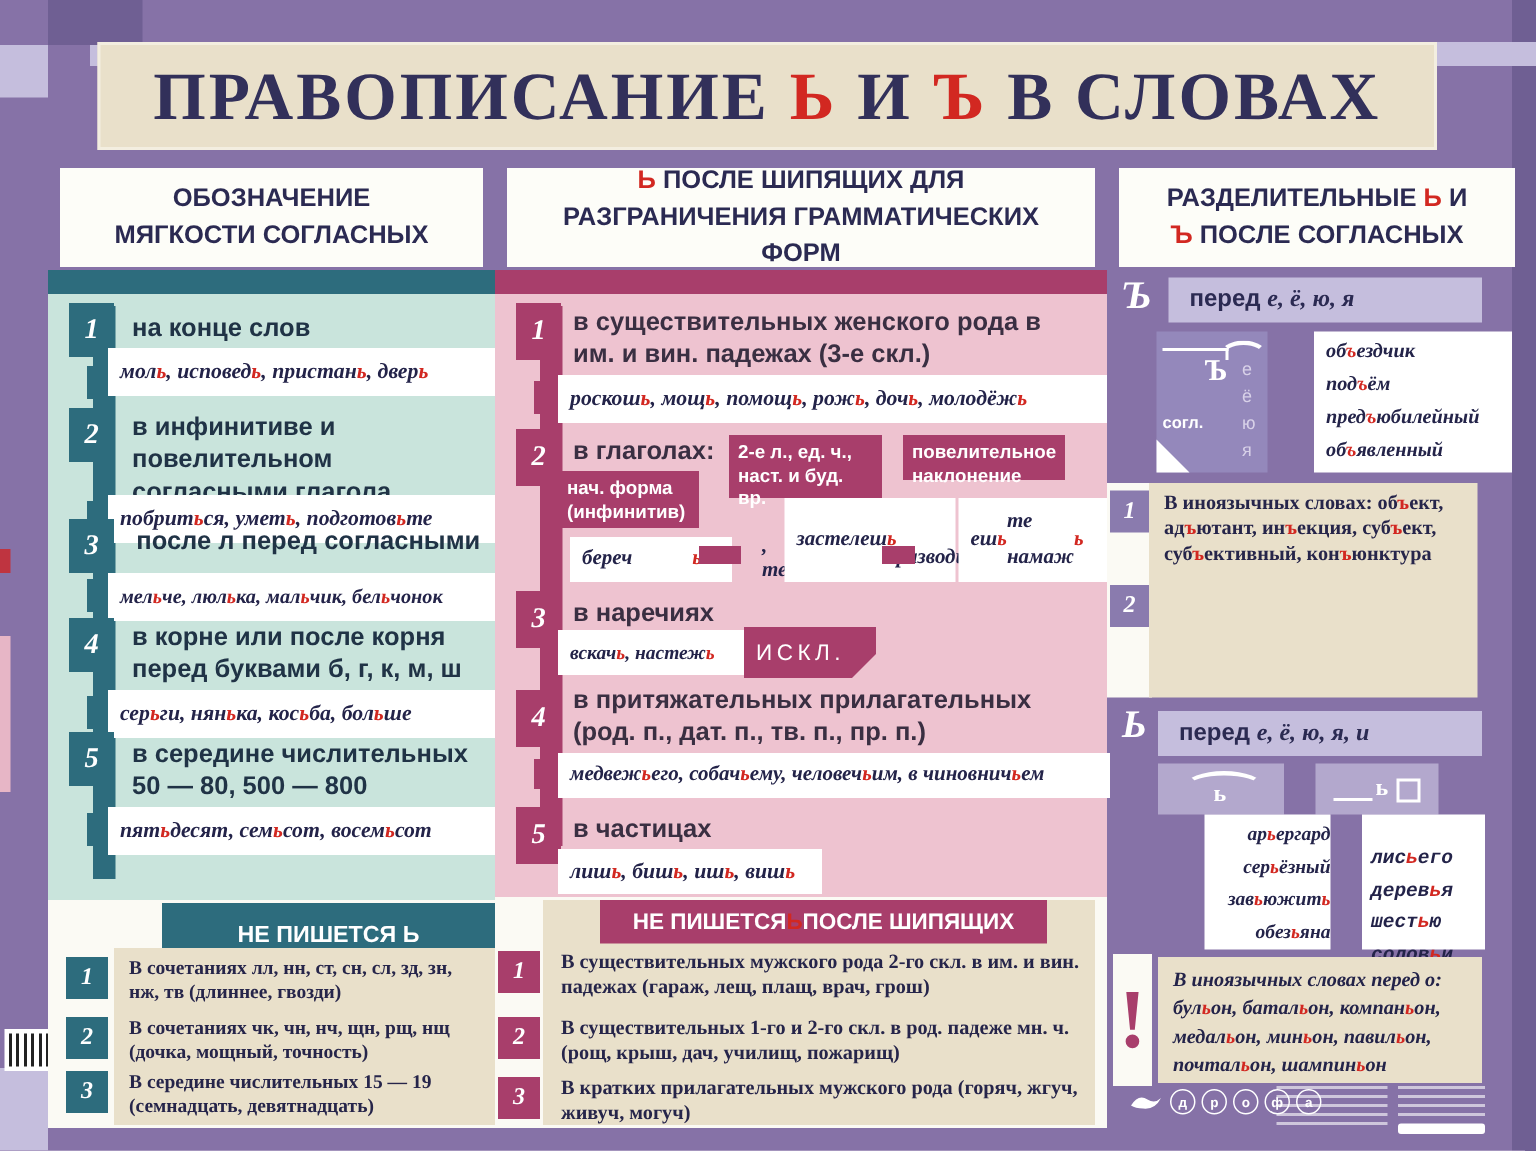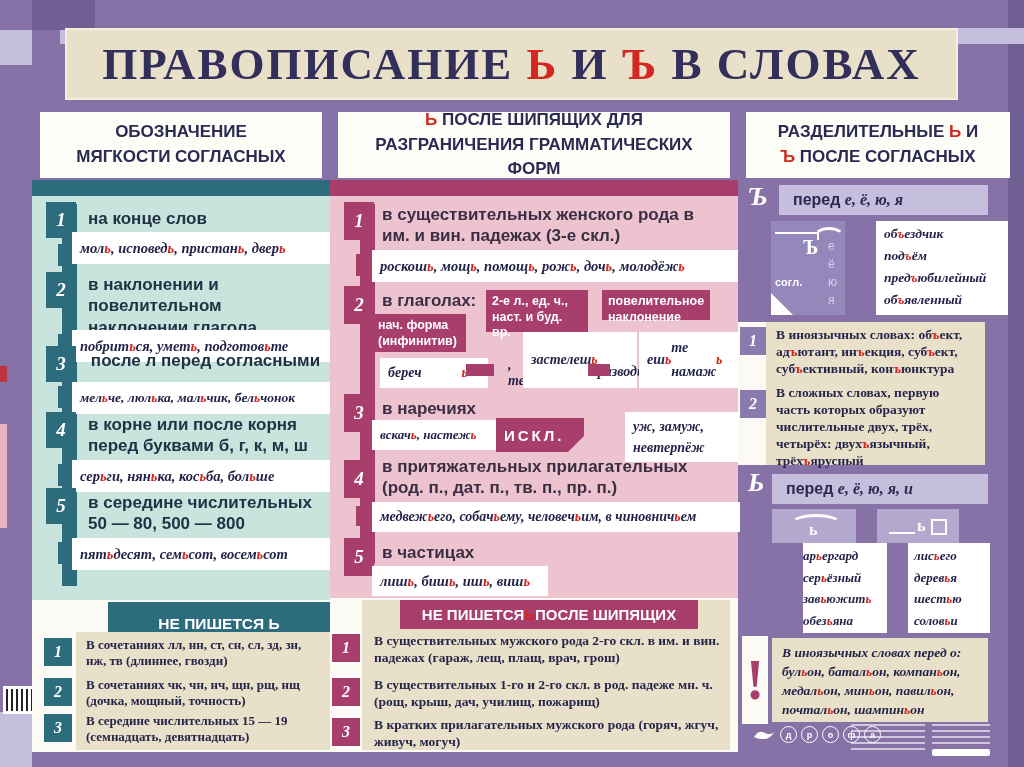--- a/index.html
+++ b/index.html
@@ -53,21 +53,21 @@
   <div class="abs teal" style="left:32px;top:180px;width:298px;height:16px;"></div>
   <div class="abs" style="left:32px;top:196px;width:298px;height:404px;background:#c9e4dc;"></div>
   <div class="abs teal" style="left:62px;top:204px;width:15px;height:382px;"></div>
 
   <div class="abs num teal" style="left:46px;top:202px;width:30px;height:36px;">1</div>
   <div class="abs rule" style="left:88px;top:208px;width:235px;">на конце слов</div>
   <div class="abs teal" style="left:58px;top:244px;width:14px;height:22px;"></div>
   <div class="abs exbox" style="left:72px;top:232px;width:248px;height:30px;">мол<span class="sign">ь</span>, исповед<span class="sign">ь</span>, пристан<span class="sign">ь</span>, двер<span class="sign">ь</span></div>
 
   <div class="abs num teal" style="left:46px;top:272px;width:30px;height:36px;">2</div>
-  <div class="abs rule" style="left:88px;top:274px;width:235px;">в наклонении и повелитель­ном наклонении глагола</div>
+  <div class="abs rule" style="left:88px;top:274px;width:235px;">в инфинитиве и повелитель­ном согласными глагола</div>
   <div class="abs teal" style="left:58px;top:334px;width:14px;height:22px;"></div>
   <div class="abs exbox" style="left:72px;top:330px;width:248px;height:30px;">побрит<span class="sign">ь</span>ся, умет<span class="sign">ь</span>, подготов<span class="sign">ь</span>те</div>
 
   <div class="abs num teal" style="left:46px;top:346px;width:30px;height:36px;">3</div>
   <div class="abs rule" style="left:88px;top:350px;width:235px;text-align:center;">после л перед согласными</div>
   <div class="abs teal" style="left:58px;top:386px;width:14px;height:22px;"></div>
   <div class="abs exbox" style="left:72px;top:382px;width:248px;height:30px;font-size:13.5px;">мел<span class="sign">ь</span>че, люл<span class="sign">ь</span>ка, мал<span class="sign">ь</span>чик, бел<span class="sign">ь</span>чонок</div>
 
   <div class="abs num teal" style="left:46px;top:412px;width:30px;height:36px;">4</div>
   <div class="abs rule" style="left:88px;top:414px;width:235px;">в корне или после корня перед буквами б, г, к, м, ш</div>
@@ -113,26 +113,24 @@
 разводиш<span class="sign">ь</span></div>
   <div class="abs magenta" style="left:588px;top:364px;width:22px;height:12px;"></div>
 
   <div class="abs sublabel" style="left:602px;top:290px;width:108px;height:30px;box-sizing:border-box;">повелительное наклонение</div>
   <div class="abs exbox pre" style="left:608px;top:332px;width:100px;height:54px;font-size:14px;line-height:24px;">еш<span class="sign">ь</span>те
 намаж<span class="sign">ь</span></div>
 
   <div class="abs num magenta" style="left:344px;top:394px;width:30px;height:38px;">3</div>
   <div class="abs rule rule-m" style="left:382px;top:398px;width:200px;">в наречиях</div>
   <div class="abs exbox" style="left:372px;top:420px;width:124px;height:28px;font-size:13px;">вскач<span class="sign">ь</span>, настеж<span class="sign">ь</span></div>
-  <div class="abs magenta" style="left:496px;top:418px;width:88px;height:34px;color:#fff;font-weight:bold;font-size:15px;letter-spacing:3px;display:flex;align-items:center;padding-left:8px;box-sizing:border-box;">
+  <div class="abs magenta" style="left:496px;top:418px;width:88px;height:34px;color:#fff;font-weight:normal;font-size:15px;letter-spacing:3px;display:flex;align-items:center;padding-left:8px;box-sizing:border-box;">
     <span>ИСКЛ.</span>
     <div style="position:absolute;right:0;bottom:0;width:0;height:0;border-left:16px solid transparent;border-bottom:16px solid #eec3d0;"></div>
   </div>
-  <div class="abs exbox pre" style="left:594px;top:412px;width:130px;height:48px;font-size:14px;line-height:21px;">уж, замуж,
-невтерпёж</div>
 
   <div class="abs num magenta" style="left:344px;top:460px;width:30px;height:38px;">4</div>
   <div class="abs rule rule-m" style="left:382px;top:456px;width:345px;">в притяжательных прилагательных (род. п., дат. п., тв. п., пр. п.)</div>
   <div class="abs magenta" style="left:356px;top:506px;width:14px;height:20px;"></div>
   <div class="abs exbox" style="left:372px;top:502px;width:352px;height:28px;font-size:14px;">медвеж<span class="sign">ь</span>его, собач<span class="sign">ь</span>ему, человеч<span class="sign">ь</span>им, в чиновнич<span class="sign">ь</span>ем</div>
 
   <div class="abs num magenta" style="left:344px;top:538px;width:30px;height:38px;">5</div>
   <div class="abs rule rule-m" style="left:382px;top:542px;width:200px;">в частицах</div>
   <div class="abs exbox" style="left:372px;top:566px;width:160px;height:28px;">лиш<span class="sign">ь</span>, биш<span class="sign">ь</span>, иш<span class="sign">ь</span>, виш<span class="sign">ь</span></div>
 
@@ -169,41 +167,40 @@
   <div class="abs pre serifit" style="left:845px;top:221px;width:132px;height:94px;background:#fff;font-size:13.5px;line-height:22px;padding:2px 8px;box-sizing:border-box;">об<span class="sign">ъ</span>ездчик
 под<span class="sign">ъ</span>ём
 пред<span class="sign">ъ</span>юбилейный
 об<span class="sign">ъ</span>явленный</div>
 
   <div class="abs whiteback" style="left:738px;top:322px;width:30px;height:143px;"></div>
   <div class="abs beige" style="left:766px;top:322px;width:219px;height:143px;"></div>
   <div class="abs num ppl" style="left:740px;top:327px;width:26px;height:28px;font-size:16px;">1</div>
   <div class="abs bitem" style="left:776px;top:327px;width:200px;font-size:13.5px;">В иноязычных словах: об<span class="sign">ъ</span>ект, ад<span class="sign">ъ</span>ютант, ин<span class="sign">ъ</span>екция, суб<span class="sign">ъ</span>ект, суб<span class="sign">ъ</span>ективный, кон<span class="sign">ъ</span>юнктура</div>
   <div class="abs num ppl" style="left:740px;top:390px;width:26px;height:28px;font-size:16px;">2</div>
-  <div class="abs bitem" style="left:776px;top:385px;width:200px;font-size:13.5px;">В сложных словах, первую часть которых образуют числительные двух, трёх, четырёх: двух<span class="sign">ъ</span>язычный, трёх<span class="sign">ъ</span>ярусный</div>
 
   <div class="abs" style="left:748px;top:468px;font-family:'Liberation Serif','DejaVu Serif',serif;font-style:italic;font-weight:bold;font-size:26px;color:#fff;">Ь</div>
   <div class="abs lav strip" style="left:772px;top:474px;width:216px;height:30px;box-sizing:border-box;">
     <span>перед</span>&nbsp;
     <span class="serifit" style="color:#2b2a52;">е, ё, ю, я, и</span>
   </div>
   <div class="abs" style="left:772px;top:509px;width:84px;height:34px;background:#b3a8cd;">
     <div style="position:absolute;left:18px;top:5px;width:46px;height:14px;border:3px solid transparent;border-top:3px solid #fff;border-radius:50%;"></div>
     <div class="diagtxt" style="position:absolute;left:37px;top:12px;font-family:'Liberation Serif','DejaVu Serif',serif;font-size:16px;">ь</div>
   </div>
   <div class="abs" style="left:877px;top:509px;width:82px;height:34px;background:#b3a8cd;">
     <div style="position:absolute;left:12px;top:23px;width:26px;height:2px;background:#fff;"></div>
     <div class="diagtxt" style="position:absolute;left:40px;top:8px;font-family:'Liberation Serif','DejaVu Serif',serif;font-size:16px;">ь</div>
     <div style="position:absolute;left:54px;top:10px;width:12px;height:12px;border:2px solid #fff;"></div>
   </div>
-  <div class="abs pre serifit" style="left:772px;top:543px;width:84px;height:90px;background:#fff;font-size:13px;line-height:21.5px;padding:2px 0;box-sizing:border-box;">ар<span class="sign">ь</span>ергард
+  <div class="abs pre serifit" style="left:772px;top:543px;width:84px;height:90px;background:#fff;font-size:13px;line-height:21.5px;padding:2px 0;box-sizing:border-box;text-align:right;">ар<span class="sign">ь</span>ергард
 сер<span class="sign">ь</span>ёзный
 зав<span class="sign">ь</span>южит<span class="sign">ь</span>
 обез<span class="sign">ь</span>яна</div>
-  <div class="abs pre serifit" style="left:877px;top:543px;width:82px;height:90px;background:#fff;font-size:13px;line-height:21.5px;padding:2px 6px;box-sizing:border-box;">лис<span class="sign">ь</span>его
+  <div class="abs pre serifit" style="left:877px;top:543px;width:82px;height:90px;background:#fff;font-size:13px;line-height:21.5px;padding:18px 6px;box-sizing:border-box;font-family:Liberation Mono, monospace;">лис<span class="sign">ь</span>его
 дерев<span class="sign">ь</span>я
 шест<span class="sign">ь</span>ю
 солов<span class="sign">ь</span>и</div>
 
   <div class="abs whiteback" style="left:742px;top:636px;width:26px;height:88px;display:flex;align-items:center;justify-content:center;">
     <span style="font-family:'Liberation Serif','DejaVu Serif',serif;font-weight:bold;font-size:56px;color:#a83e6b;">!</span>
   </div>
   <div class="abs beige serifit" style="left:772px;top:638px;width:216px;height:84px;font-size:13.5px;line-height:19px;padding:5px 10px;box-sizing:border-box;">В иноязычных словах перед о: бул<span class="sign">ь</span>он, батал<span class="sign">ь</span>он, компан<span class="sign">ь</span>он, медал<span class="sign">ь</span>он, мин<span class="sign">ь</span>он, павил<span class="sign">ь</span>он, почтал<span class="sign">ь</span>он, шампин<span class="sign">ь</span>он</div>
 
   <svg class="abs" style="left:752px;top:727px;" width="24" height="16" viewBox="0 0 24 16">

